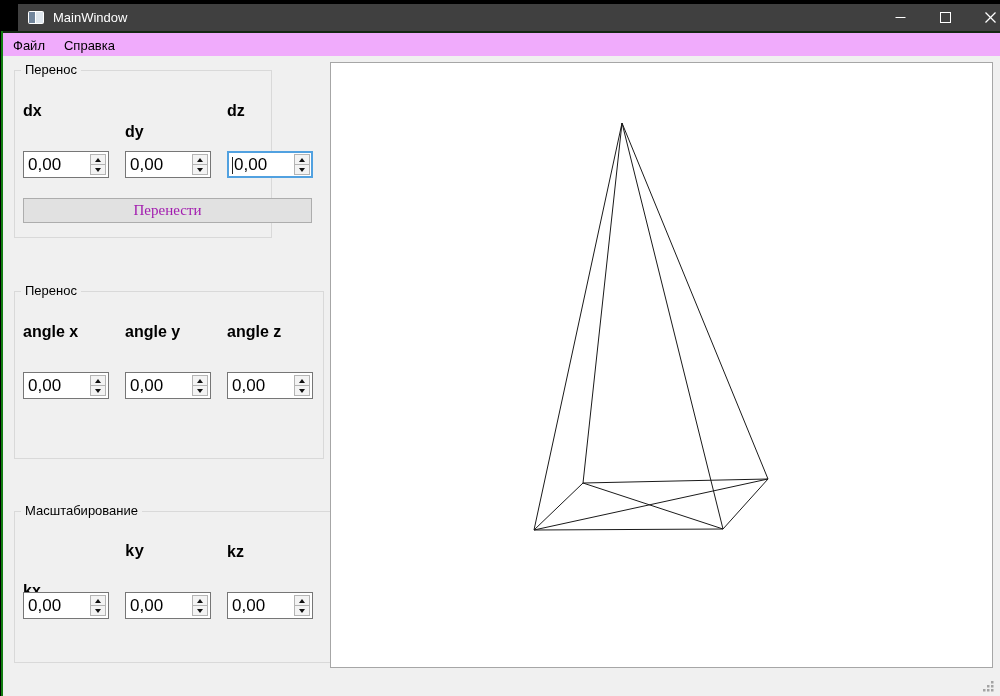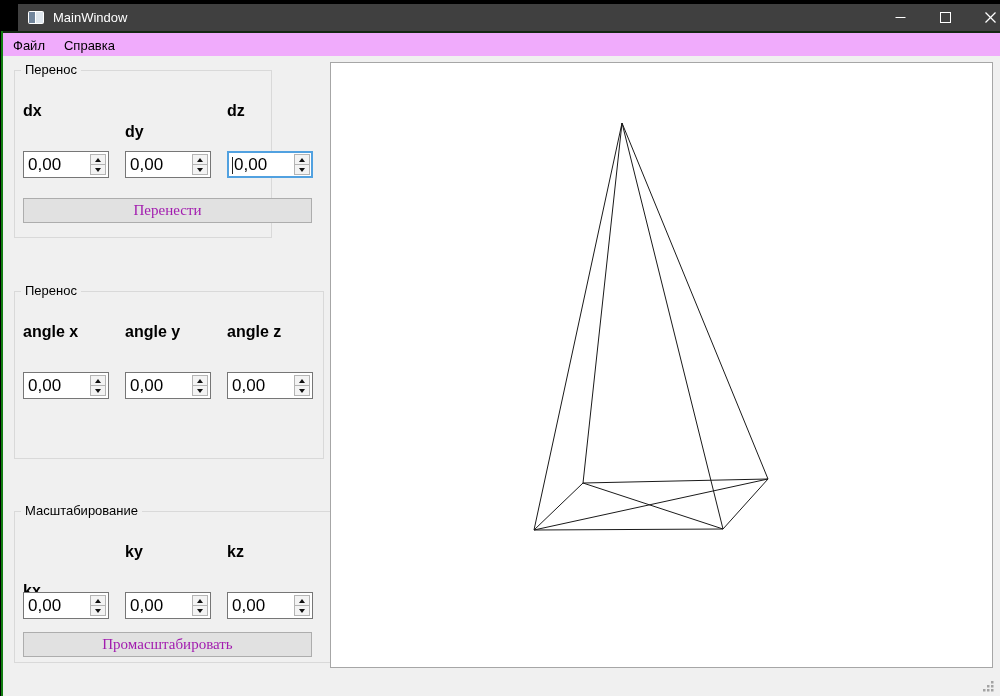--- a/index.html
+++ b/index.html
@@ -179,21 +179,21 @@
         <div class="spin-half">
             <div class="tri-down"></div>
           </div>
       </div>
     </div>
   </div>
 
   <div class="groupbox" style="left:14px; top:511px; width:370px; height:152px;">
     <span class="groupbox-title">Масштабирование</span>
     <span class="field-label" style="left:8px; top:31px;margin-top:39px;">kx</span>
-    <span class="field-label" style="left:110px; top:31px;">ky</span>
+    <span class="field-label" style="left:110px; top:31px;font-family:Liberation Mono, monospace;">ky</span>
     <span class="field-label" style="left:212px; top:31px;">kz</span>
 
     <div class="spinbox" style="left:8px; top:80px;">
       <input class="spin-input" value="0,00" style="">
       <div class="spin-btns">
         <div class="spin-half up">
             <div class="tri-up"></div>
           </div>
         <div class="spin-half">
             <div class="tri-down"></div>
@@ -215,21 +215,20 @@
       <input class="spin-input" value="0,00" style="">
       <div class="spin-btns">
         <div class="spin-half up">
             <div class="tri-up"></div>
           </div>
         <div class="spin-half">
             <div class="tri-down"></div>
           </div>
       </div>
     </div>
-    <button class="push-button" style="top:120px;">Промасштабировать</button>
   </div>
 
   <div class="view-canvas">
     <svg id="pyramid-svg" width="661" height="604" viewBox="0 0 661 604">
         <line x1="291" y1="60" x2="252" y2="420" stroke="#1a1a1a" stroke-width="1"></line>
         <line x1="291" y1="60" x2="437" y2="416" stroke="#1a1a1a" stroke-width="1"></line>
         <line x1="291" y1="60" x2="203" y2="467" stroke="#1a1a1a" stroke-width="1"></line>
         <line x1="291" y1="60" x2="392" y2="466" stroke="#1a1a1a" stroke-width="1"></line>
         <line x1="252" y1="420" x2="437" y2="416" stroke="#1a1a1a" stroke-width="1"></line>
         <line x1="437" y1="416" x2="392" y2="466" stroke="#1a1a1a" stroke-width="1"></line>

